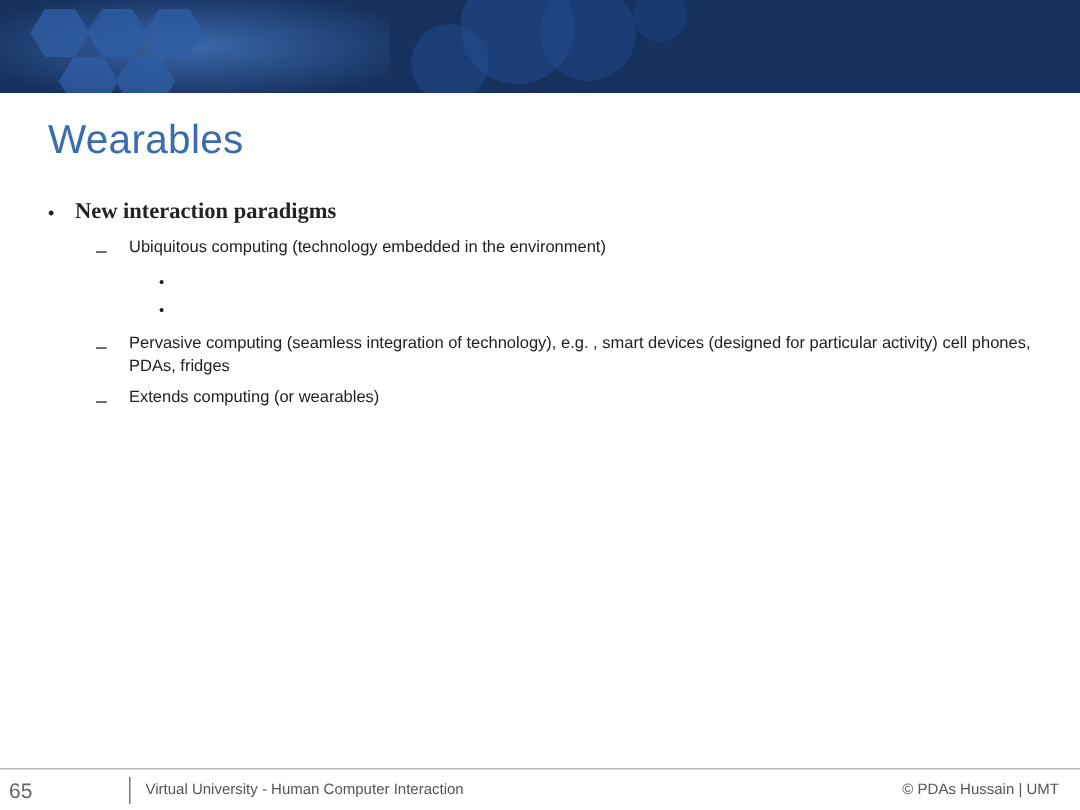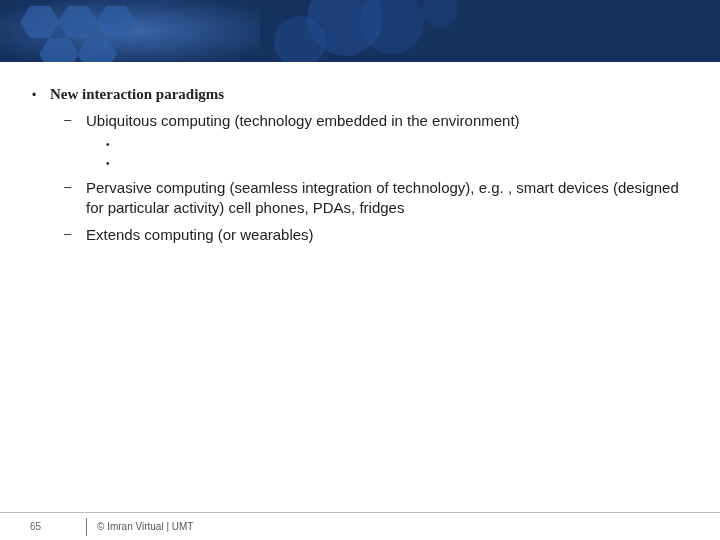--- a/index.html
+++ b/index.html
@@ -7,26 +7,26 @@
   .slide { width: 720px; height: 540px; position: relative; display: flex; flex-direction: column; }
   .banner { width: 720px; height: 62px; background: #1b3a6b; position: relative; overflow: hidden; }
   .banner svg { position: absolute; top: 0; left: 0; }
   .title { font-size: 27px; font-weight: 400; color: #3a6cae; padding: 16px 0 0 32px; letter-spacing: 0.2px; }
   .content { flex: 1; padding: 16px 32px 0 32px; font-size: 13px; color: #222; line-height: 1.35; }
   .lvl1 { display: flex; align-items: flex-start; margin-top: 6px; }
   .lvl1 .b { width: 18px; font-size: 12px; padding-top: 3px; text-align: left; }
   .lvl1 .t { font-weight: bold; font-size: 15px; font-family: Liberation Serif, serif; }
   .lvl2 { display: flex; align-items: flex-start; margin-top: 7px; padding-left: 32px; }
   .lvl2 .b { width: 22px; font-size: 13px; }
-  .lvl2 .t { font-size: 15px; flex: 1; }
+  .lvl2 .t { font-size: 11px; flex: 1; }
   .lvl3 { display: flex; align-items: flex-start; margin-top: 4px; padding-left: 74px; }
   .lvl3 .b { width: 16px; font-size: 10px; padding-top: 2px; }
   .lvl3 .t { font-size: 11.5px; flex: 1; }
   .footer { position: absolute; bottom: 0; left: 0; width: 720px; height: 28px; border-top: 1px solid #bcbcbc; display: flex; align-items: center; }
-  .footer .pagecol { width: 80px; height: 100%; display: flex; align-items: center; padding-left: 30px; font-size: 10px; color: #666; }
+  .footer .pagecol { width: 80px; height: 100%; display: flex; align-items: center; padding-left: 6px; font-size: 14px; color: #666; }
   .footer .divider { width: 1px; height: 18px; background: #7a7a7a; margin-left: 6px; margin-right: 10px; }
   .footer .course { font-size: 10px; color: #555; flex: 1; }
   .footer .cred { font-size: 10px; color: #555; padding-right: 14px; }
 </style>
 </head>
 <body>
 
 <div class="slide">
 
   <div class="banner">
@@ -46,20 +46,21 @@
         <polygon points="49,38 69,38 79,54 69,70 49,70 39,54"></polygon>
         <polygon points="87,38 107,38 117,54 107,70 87,70 77,54"></polygon>
       </g>
       <circle cx="345" cy="18" r="38" fill="#224b8f" opacity="0.55"></circle>
       <circle cx="392" cy="22" r="32" fill="#224b8f" opacity="0.45"></circle>
       <circle cx="300" cy="42" r="26" fill="#224b8f" opacity="0.5"></circle>
       <circle cx="440" cy="10" r="18" fill="#224b8f" opacity="0.35"></circle>
     </svg>
   </div>
 
+  <div class="title">Wearables</div>
 
   <div class="content">
 
     <div class="lvl1">
       <span class="b">•</span>
       <span class="t">New interaction paradigms</span>
     </div>
 
     <div class="lvl2">
       <span class="b">–</span>
@@ -80,16 +81,17 @@
     <div class="lvl2">
       <span class="b">–</span>
       <span class="t">Extends computing (or wearables)</span>
     </div>
 
   </div>
 
   <div class="footer">
     <div class="pagecol">65</div>
     <div class="divider"></div>
-    <div class="cred">© Imran Virtual | UMT</div>
+    <div class="course">Virtual University - Human Computer Interaction</div>
+    <div class="cred">© PDAs Hussain | UMT</div>
   </div>
 
 </div>
 
 </body></html>

